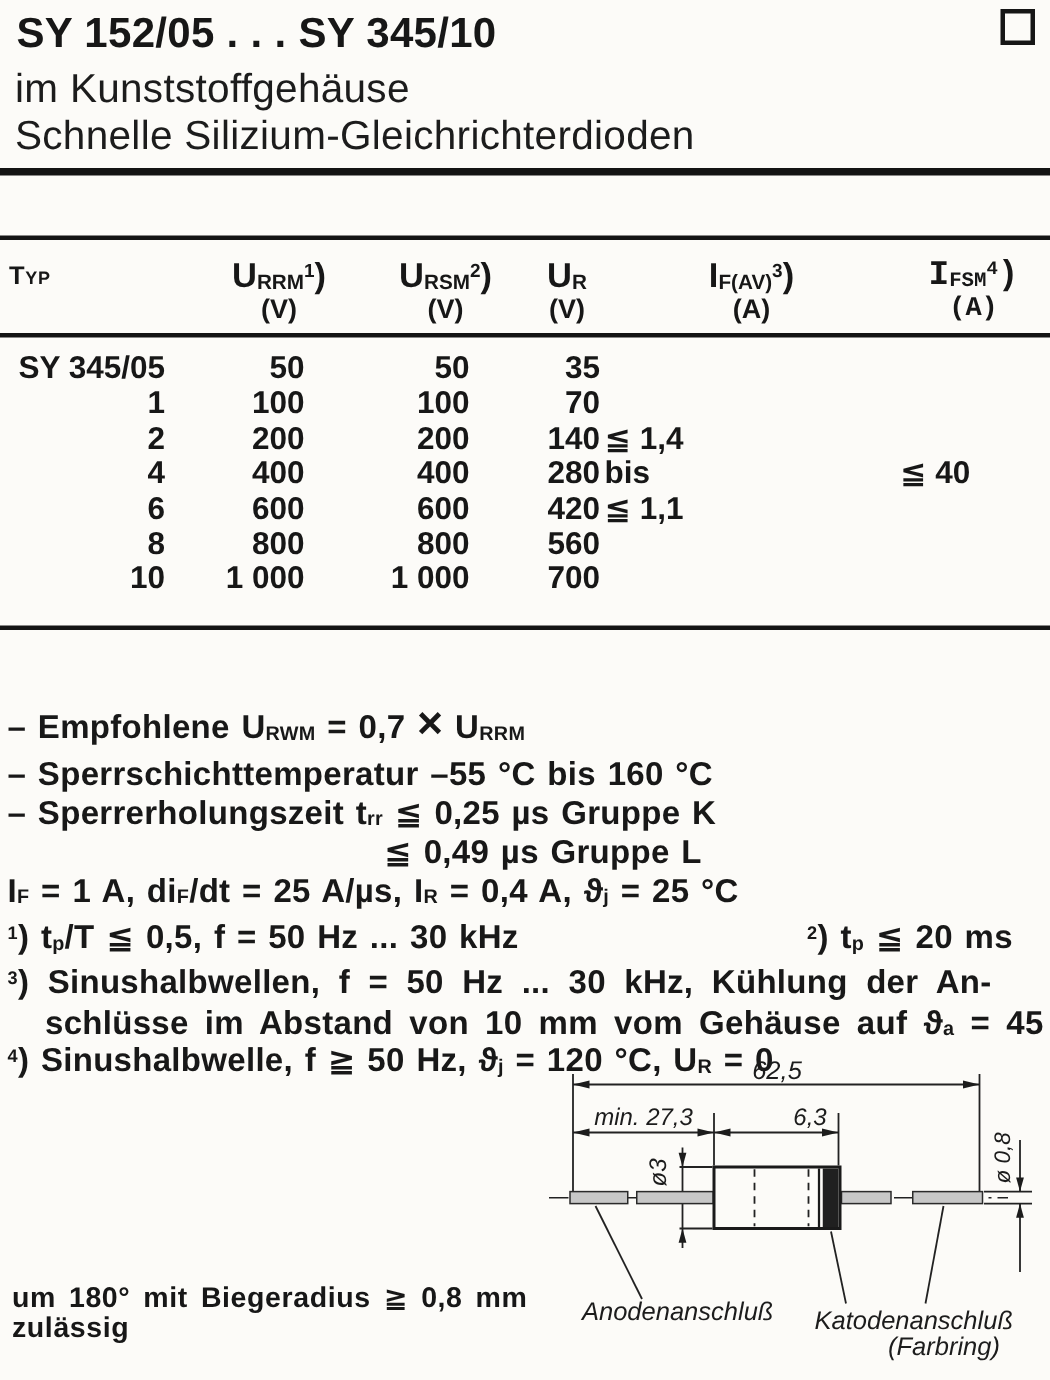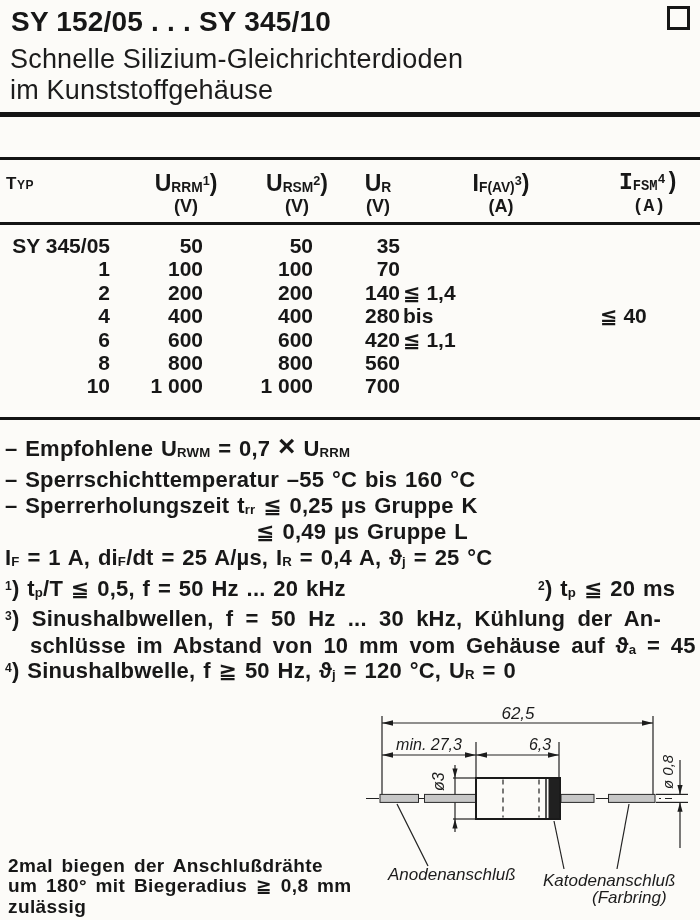--- a/index.html
+++ b/index.html
@@ -30,21 +30,21 @@
   sup{font-size:.55em;vertical-align:.5em;line-height:0;}
   .big{font-size:1.35em;line-height:0;}
   
   .tbl{left:0;top:234px;width:566px;}
   .trow{display:grid;grid-template-columns:112px 93px 110px 88px 197px 100px;height:23.4px;}
   .trow .c{font-size:21px;font-weight:bold;line-height:23.4px;white-space:nowrap;}
   .trow .c1,.trow .c2,.trow .c3{text-align:right;padding-right:2px;}
   .trow .c4{text-align:right;padding-right:3px;}
   .trow .c5,.trow .c6{text-align:left;}
   
-  .note{font-size:22px;font-weight:bold;line-height:24px;white-space:nowrap;letter-spacing:.2px;word-spacing:1.5px;color:#181818;}
+  .note{font-size:22px;font-weight:bold;line-height:24px;white-space:nowrap;letter-spacing:.2px;word-spacing:1.5px;color:#181818;margin-top:36px;}
   .n1{left:5px;top:437px;}
   .n2{left:5px;top:468px;}
   .n3{left:5px;top:494px;}
   .n4{left:256px;top:520px;}
   .ncond{left:5px;top:546px;}
   .fn1{left:5px;top:577px;}
   .fn2{left:538px;top:577px;}
   .fn3a{left:5px;top:607px;word-spacing:6px;}
   .fn3b{left:30px;top:634px;word-spacing:4.5px;}
   .fn4{left:5px;top:659px;}
@@ -56,22 +56,22 @@
   .dimtxt{font-size:17px;}
   .dimtxt2{font-size:16px;}
   .lbltxt{font-size:17px;}
 </style>
 </head>
 <body>
 
 <div class="abs title">SY 152/05 . . . SY 345/10</div>
 <div class="abs cornerbox"></div>
 <div class="abs subtitle">
+  <div>im Kunststoffgehäuse</div>
   <div>Schnelle Silizium-Gleichrichterdioden</div>
-  <div>im Kunststoffgehäuse</div>
 </div>
 <div class="abs rule rule-thick"></div>
 <div class="abs rule rule-thin"></div>
 
 <div class="abs hdr-typ">Typ</div>
 <div class="abs hdr-center" style="left:186px;">
   <div class="hdr-sym"><span>U</span><sub>RRM</sub><sup>1</sup><span>)</span></div>
   <div class="hdr-unit">(V)</div>
 </div>
 <div class="abs hdr-center" style="left:297px;">
@@ -157,28 +157,27 @@
       <div class="c c6"></div>
     </div>
   </div>
 <div class="abs rule rule-tbl"></div>
 
 <div class="abs note n1"><span>– Empfohlene U</span><sub>RWM</sub><span> = 0,7 </span><span class="big">×</span><span> U</span><sub>RRM</sub></div>
 <div class="abs note n2"><span>– Sperrschichttemperatur –55 °C bis 160 °C</span></div>
 <div class="abs note n3"><span>– Sperrerholungszeit t</span><sub>rr</sub><span> ≦ 0,25 µs Gruppe K</span></div>
 <div class="abs note n4"><span>≦ 0,49 µs Gruppe L</span></div>
 <div class="abs note ncond"><span>I</span><sub>F</sub><span> = 1 A, di</span><sub>F</sub><span>/dt = 25 A/µs, I</span><sub>R</sub><span> = 0,4 A, ϑ</span><sub>j</sub><span> = 25 °C</span></div>
-<div class="abs note fn1"><sup>1</sup><span>) t</span><sub>p</sub><span>/T ≦ 0,5, f = 50 Hz ... 20 kHz</span></div>
+<div class="abs note fn1"><sup>1</sup><span>) t</span><sub>p</sub><span>/T ≦ 0,5, f = 50 Hz ... 30 kHz</span></div>
 <div class="abs note fn2"><sup>2</sup><span>) t</span><sub>p</sub><span> ≦ 20 ms</span></div>
 <div class="abs note fn3a"><sup>3</sup><span>) Sinushalbwellen, f = 50 Hz ... 30 kHz, Kühlung der An-</span></div>
 <div class="abs note fn3b"><span>schlüsse im Abstand von 10 mm vom Gehäuse auf ϑ</span><sub>a</sub><span> = 45 °C</span></div>
 <div class="abs note fn4"><sup>4</sup><span>) Sinushalbwelle, f ≧ 50 Hz, ϑ</span><sub>j</sub><span> = 120 °C, U</span><sub>R</sub><span> = 0</span></div>
 
 <div class="abs bend">
-  <div>2mal biegen der Anschlußdrähte</div>
   <div>um 180° mit Biegeradius ≧ 0,8 mm</div>
   <div>zulässig</div>
 </div>
 
 <svg class="abs drawing" viewBox="0 0 360 230" xmlns="http://www.w3.org/2000/svg">
   <g stroke="#222" stroke-width="1.2" fill="none">
 
     <line x1="42" y1="26" x2="42" y2="112"></line>
     <line x1="313" y1="26" x2="313" y2="112"></line>
     <line x1="136" y1="52" x2="136" y2="87"></line>

